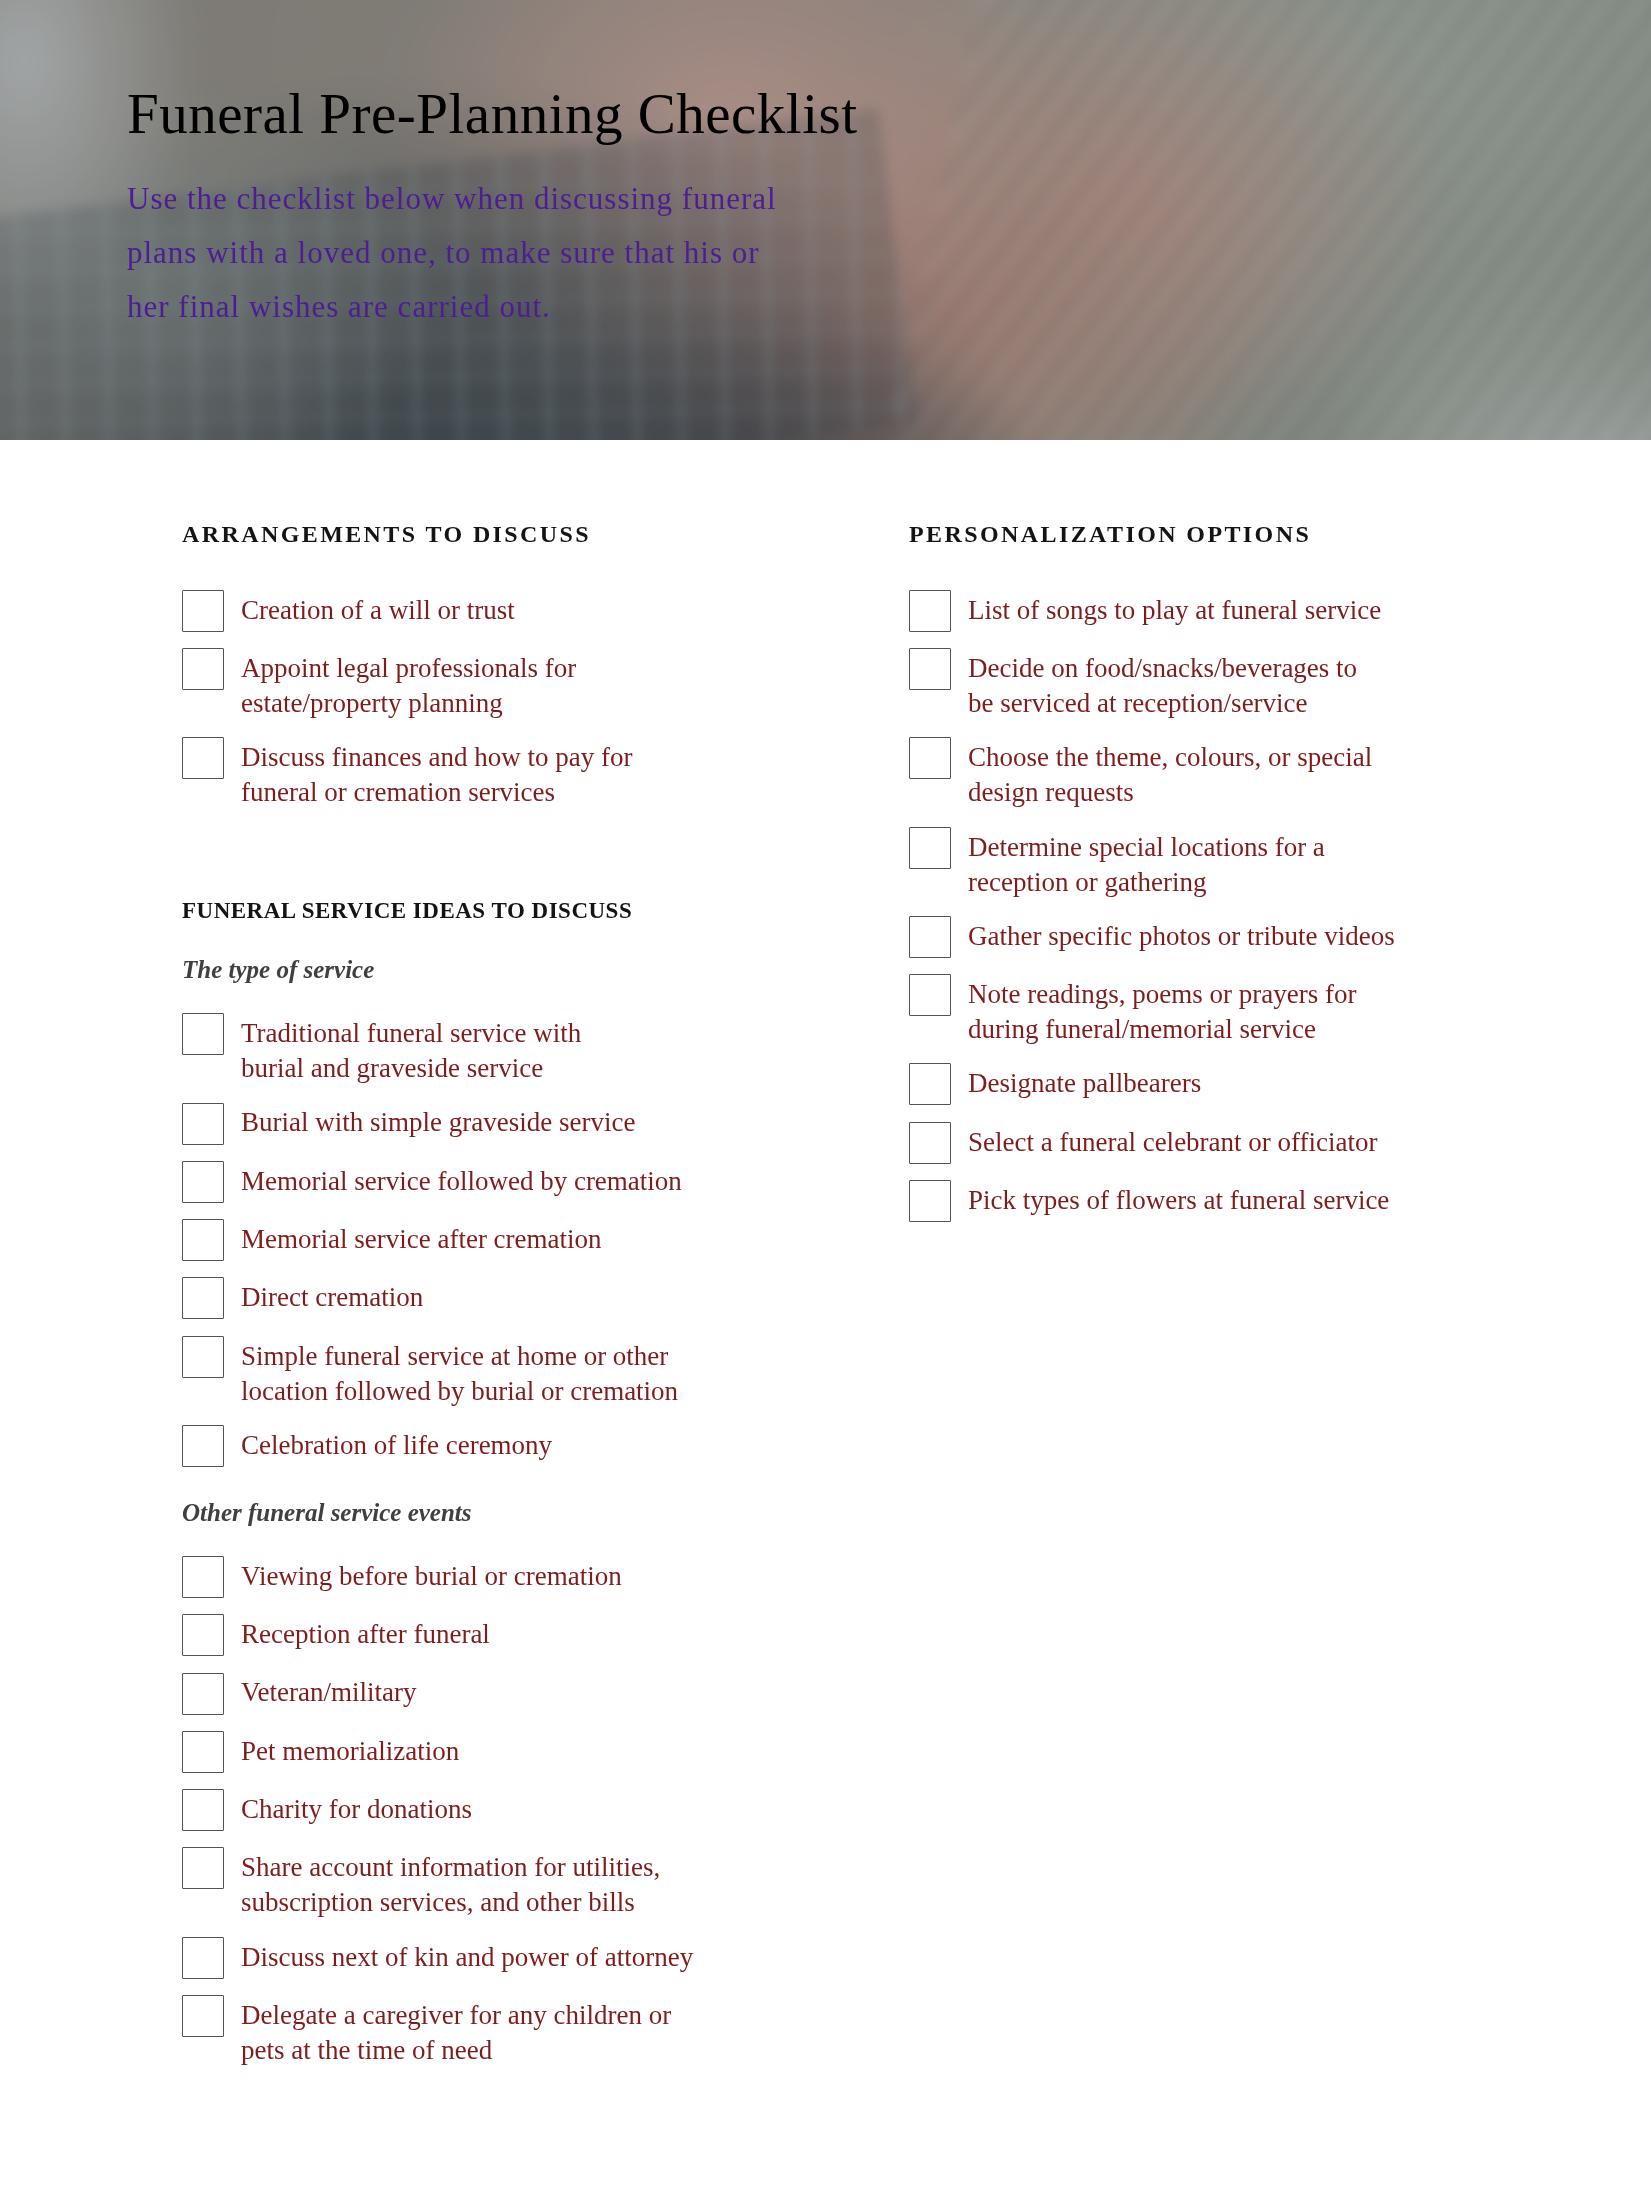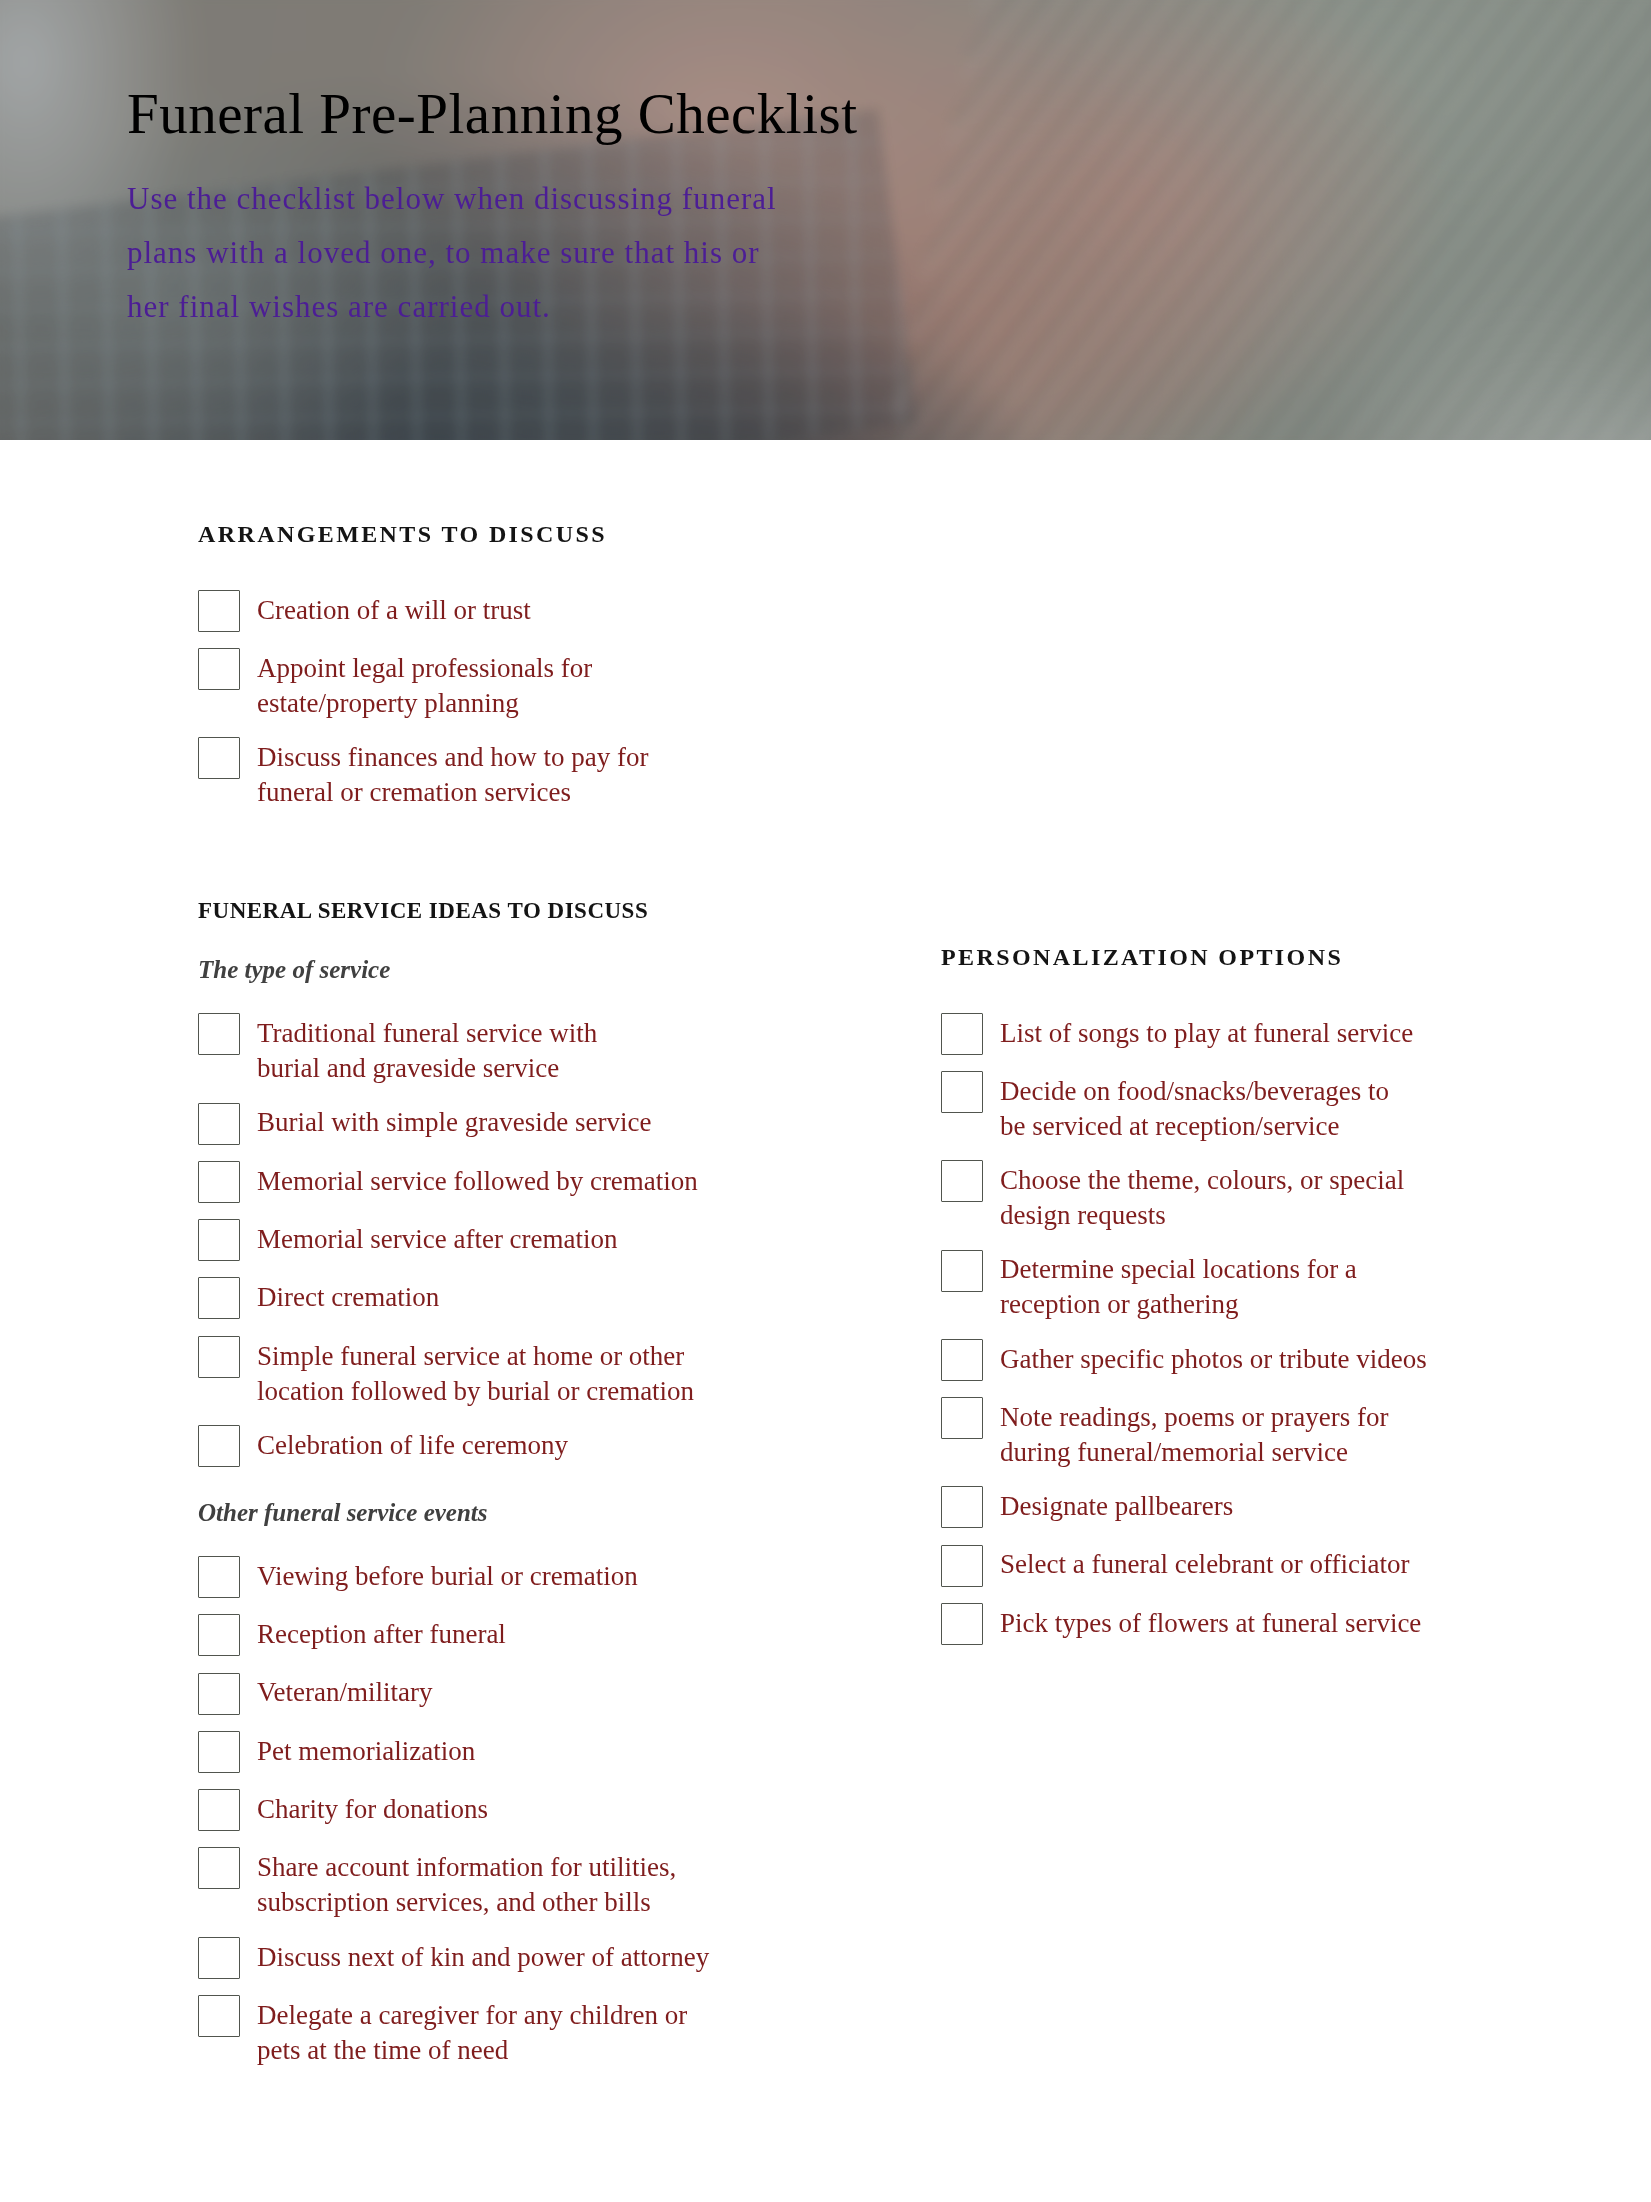--- a/index.html
+++ b/index.html
@@ -54,23 +54,23 @@
   .hero-title {
     margin:0; font-size:57px; line-height:59px; font-weight:400;
     color:#000000; letter-spacing:0.5px;
   }
   .hero-subtitle {
     margin:29px 0 0; font-size:31px; line-height:54px; font-weight:400;
     color:#4c1d95; letter-spacing:1px; white-space:pre-line;
   }
 
   
-  .content { display:flex; align-items:center;padding-left:16px; }
+  .content { display:flex; align-items:flex-start; }
   .col-left  { margin-left:182px; width:669px; flex:0 0 auto; }
-  .col-right { margin-left:74px;  width:660px; flex:0 0 auto; }
+  .col-right { margin-left:58px;  width:660px; flex:0 0 auto; }
 
   .section-heading {
     font-weight:700; font-size:24px; line-height:30px;
     letter-spacing:2.4px; color:#141414;
     margin:79px 0 41px;
   }
   .section-heading.secondary {
     font-size:23px; line-height:29px; letter-spacing:0.5px;
     margin:86px 0 0;
   }

